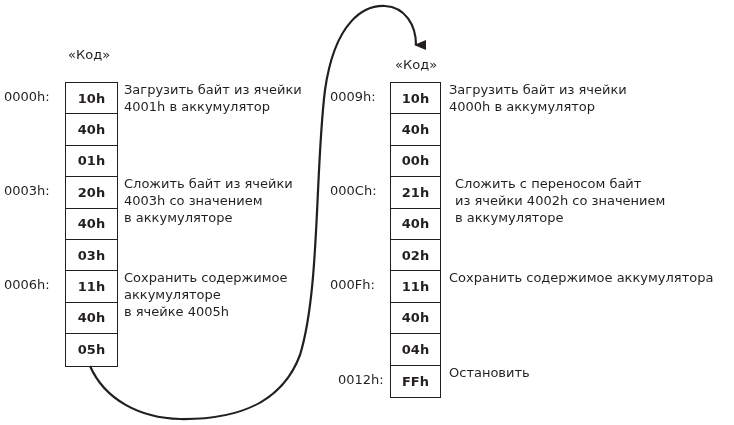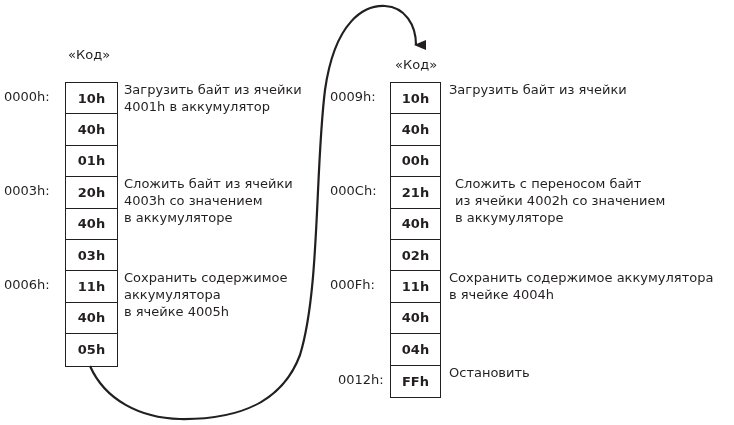--- a/index.html
+++ b/index.html
@@ -49,21 +49,21 @@
         <div>Загрузить байт из ячейки</div>
         <div>4001h в аккумулятор</div>
       </div>
       <div class="desc" style="left: 124px; top: 175.2px;">
         <div>Сложить байт из ячейки</div>
         <div>4003h со значением</div>
         <div>в аккумуляторе</div>
       </div>
       <div class="desc" style="left: 124px; top: 269.4px;">
         <div>Сохранить содержимое</div>
-        <div>аккумулятора</div>
+        <div>аккумуляторе</div>
         <div>в ячейке 4005h</div>
       </div>
     </div>
 </div>
 
 <div id="right-col">
   <div class="col-title" style="left:395px; top:57px;">«Код»</div>
   <div class="mem" id="right-mem" style="left:390px; top:82px; width:51px;">
       <div class="cell">10h</div>
       <div class="cell">40h</div>
@@ -78,27 +78,27 @@
     </div>
   <div id="right-addrs">
       <div class="addr" style="left: 330px; top: 89px;">0009h:</div>
       <div class="addr" style="left: 330px; top: 183.2px;">000Ch:</div>
       <div class="addr" style="left: 330px; top: 277.4px;">000Fh:</div>
       <div class="addr" style="left: 338px; top: 371.6px;">0012h:</div>
     </div>
   <div id="right-descs">
       <div class="desc" style="left: 449px; top: 81px;">
         <div>Загрузить байт из ячейки</div>
+        <div>4000h в аккумулятор</div>
       </div>
       <div class="desc" style="left: 449px; top: 175.2px; margin-left: 6px;">
         <div>Сложить с переносом байт</div>
         <div>из ячейки 4002h со значением</div>
         <div>в аккумуляторе</div>
       </div>
       <div class="desc" style="left: 449px; top: 269.4px;">
         <div>Сохранить содержимое аккумулятора</div>
-        <div>в ячейке 4004h</div>
       </div>
       <div class="desc" style="left: 449px; top: 363.6px; text-align: center;">
         <div>Остановить</div>
       </div>
     </div>
 </div>
 
 </body></html>

